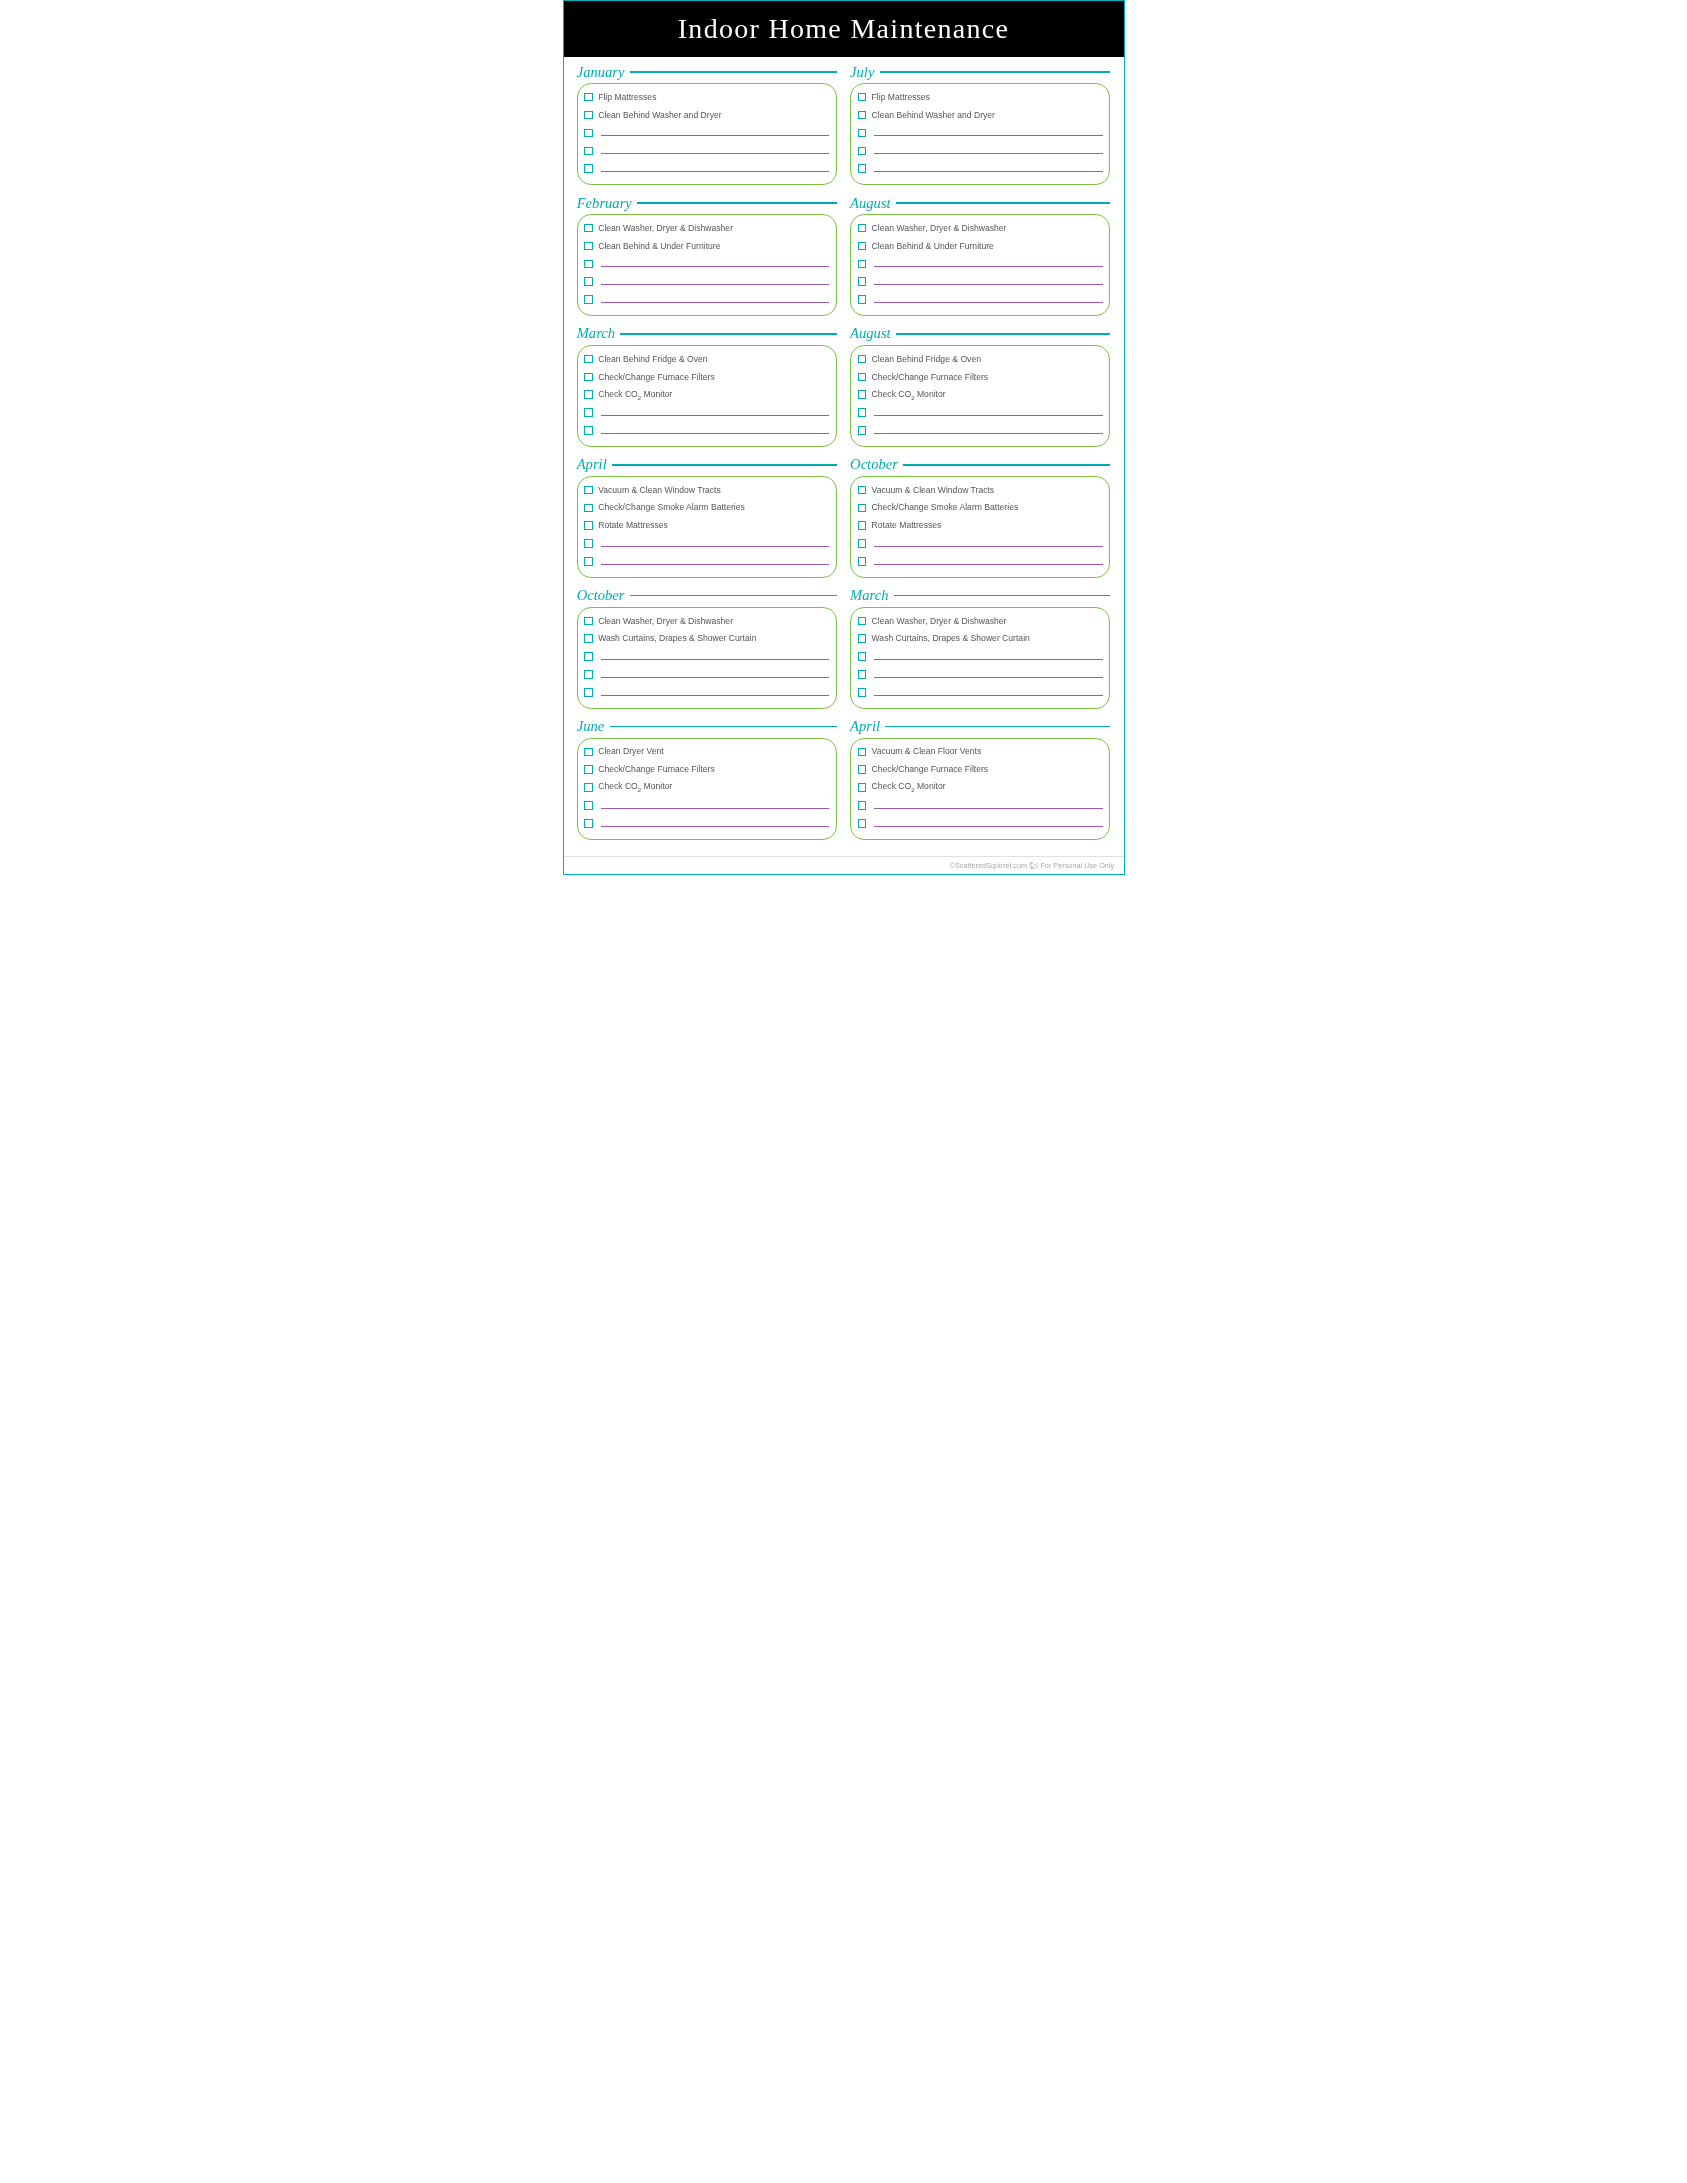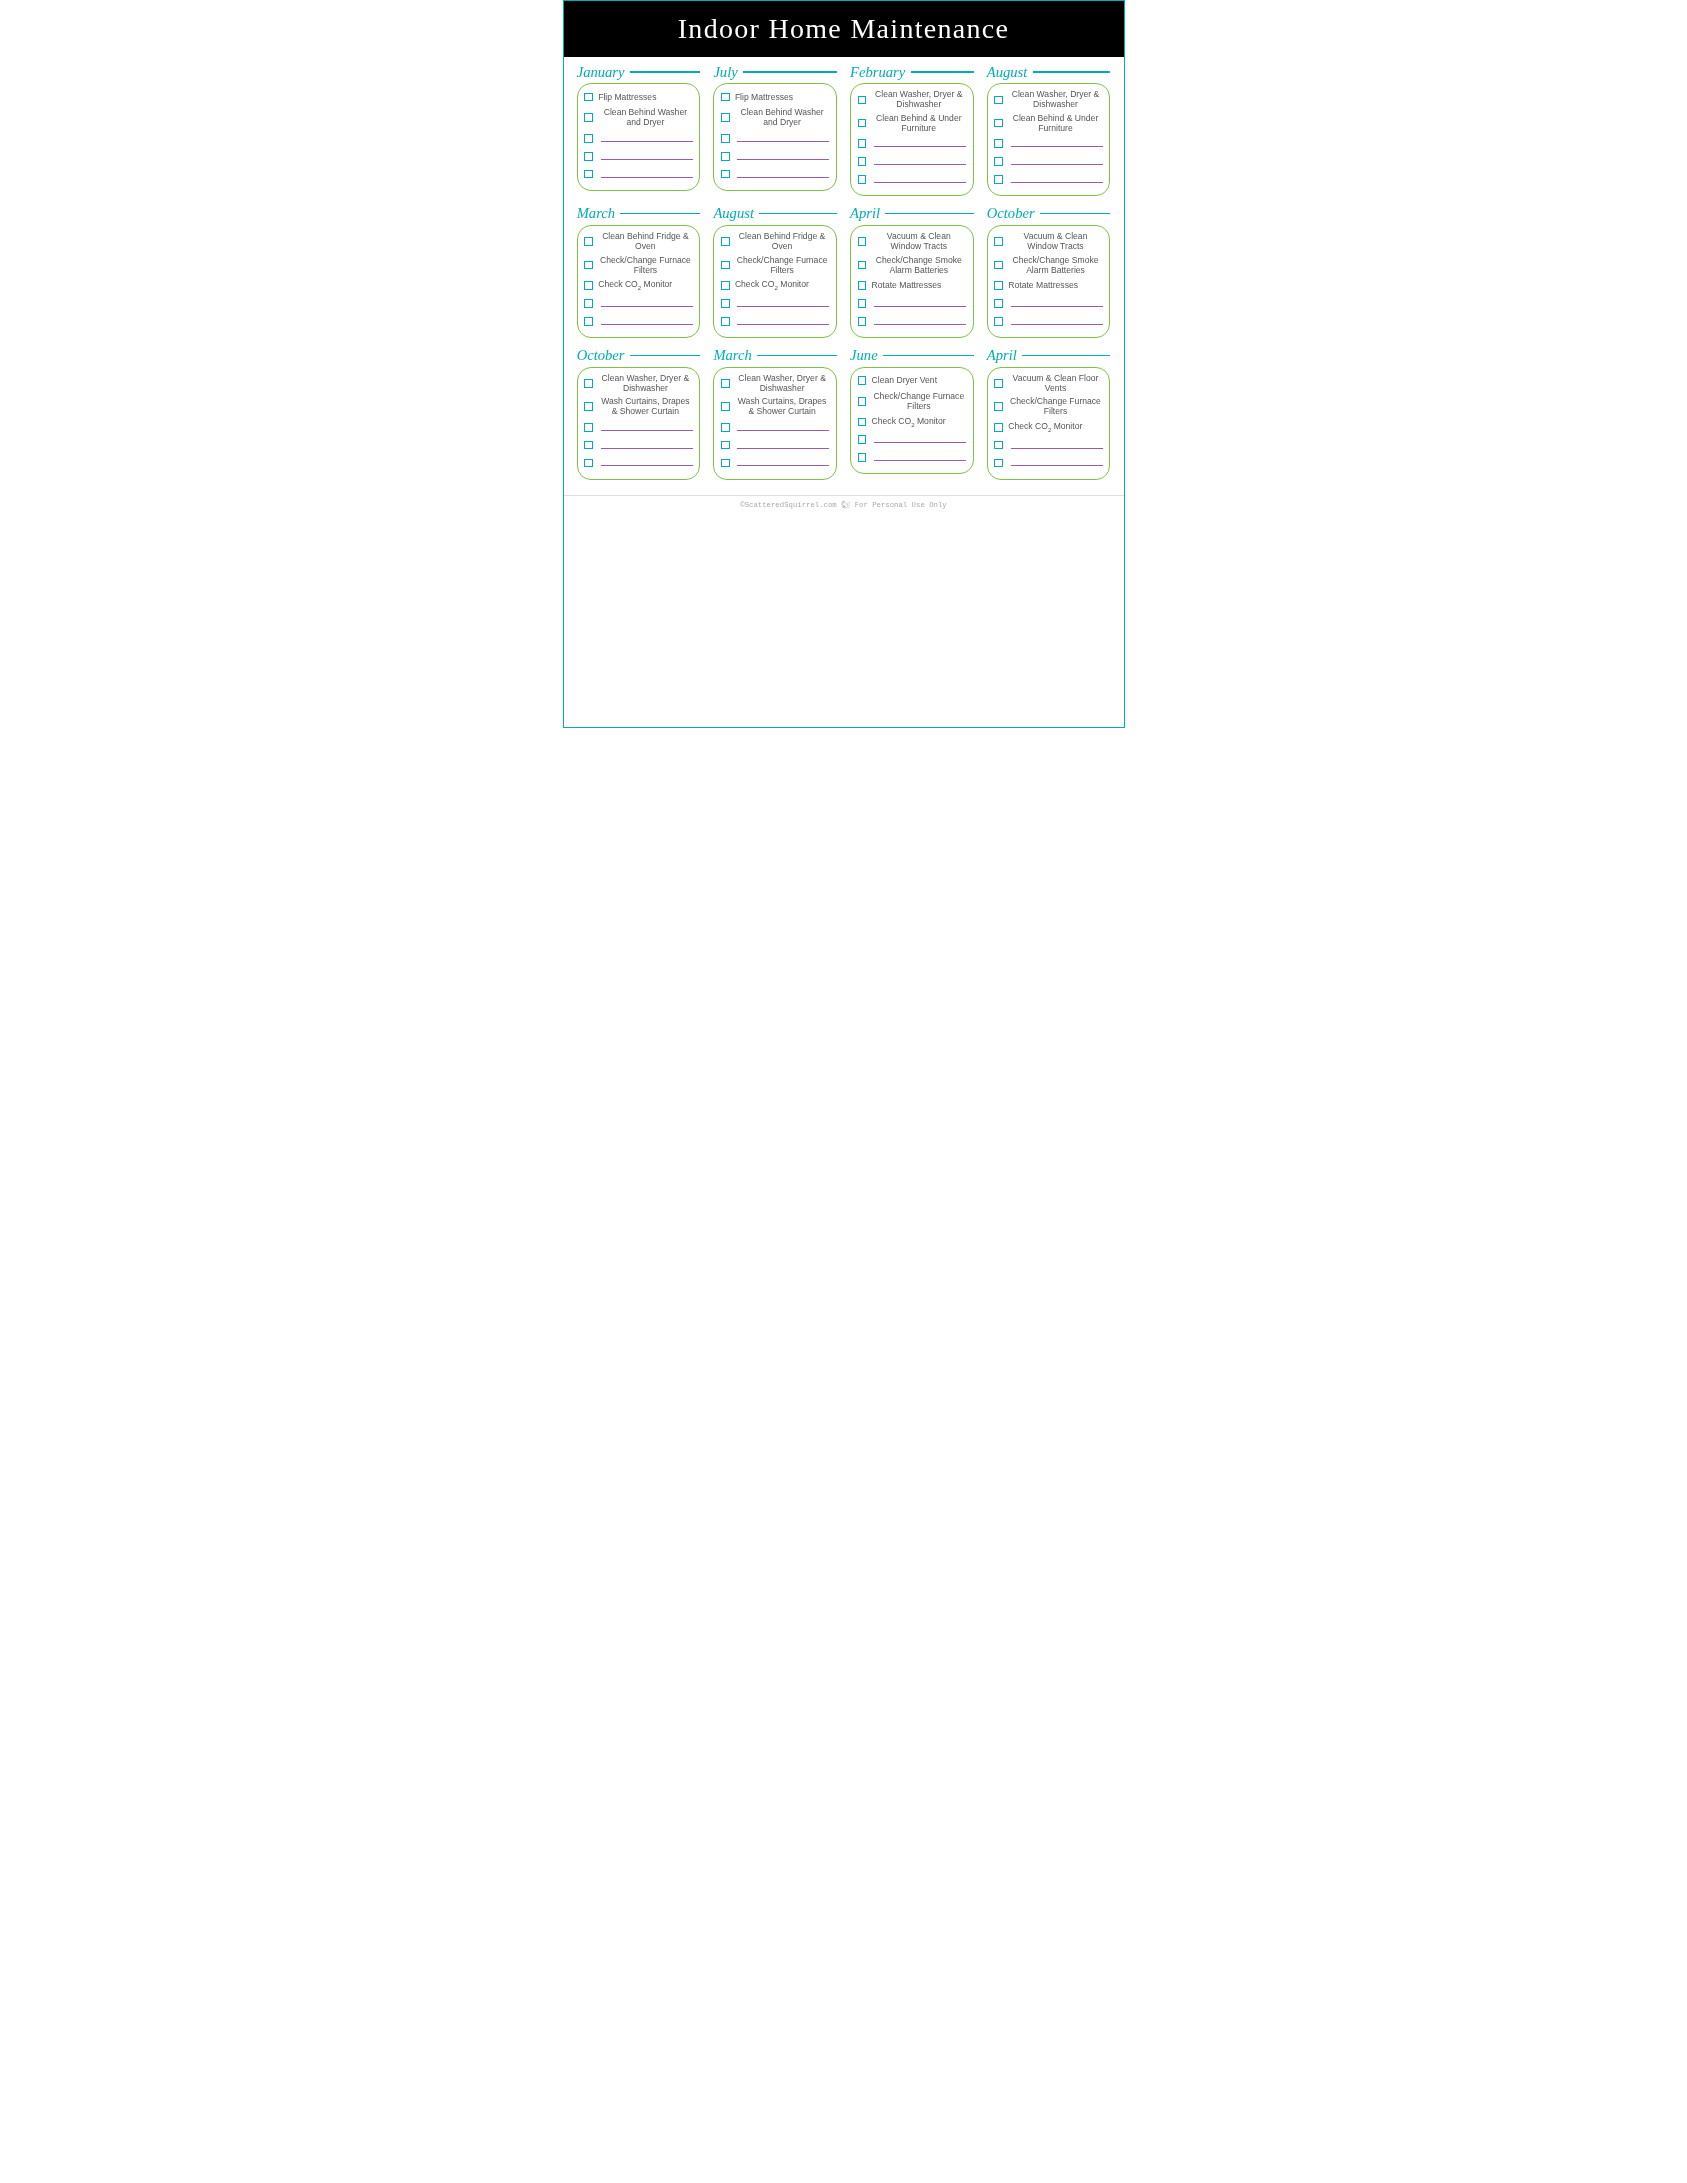--- a/index.html
+++ b/index.html
@@ -24,23 +24,22 @@
     .header h1 {
       font-family: 'Georgia', serif;
       color: #fff;
       font-size: 28px;
       font-weight: normal;
       letter-spacing: 1.3px;
     }
     .content {
       padding: 6.6px 13.2px 6.6px 13.2px;
       display: grid;
-      grid-template-columns: 1fr 1fr 1fr 1fr;
+      grid-template-columns: 1fr 1fr;
       gap: 0 13.2px;
-      text-align: center;
     }
     .month-section {
       margin-bottom: 9.3px;
     }
     .month-header {
       display: flex;
       align-items: center;
       margin-bottom: 2.6px;
     }
     .month-name {
@@ -82,26 +81,25 @@
       font-family: 'Arial', sans-serif;
     }
     .blank-line {
       flex: 1;
       border-bottom: 0.7px solid #9b59b6;
       margin-left: 2.6px;
       height: 0.7px;
       margin-top: 6.6px;
     }
     .footer {
-      text-align: center;
+      text-align: right;
       padding: 4px;
       font-size: 7.3px;
       color: #aaa;
       border-top: 0.7px solid #e0e0e0;
-      font-family: Liberation Mono, monospace;
     }
     .footer span {
       margin: 0 5.3px;
     }
     sub {
       font-size: 6px;
     }
   </style>
 </head>
 <body>

